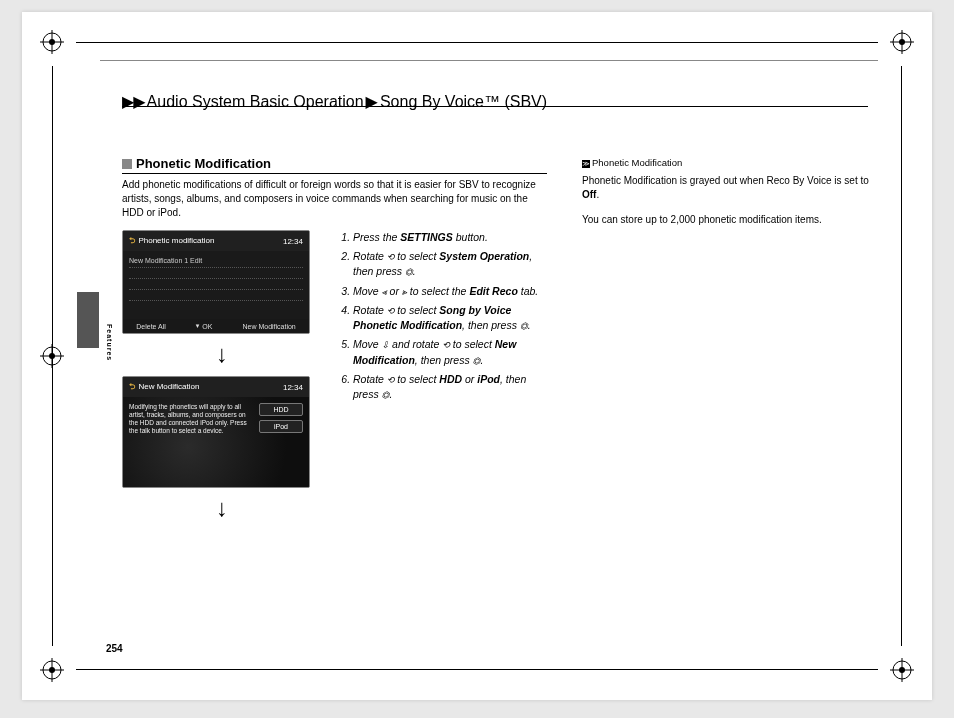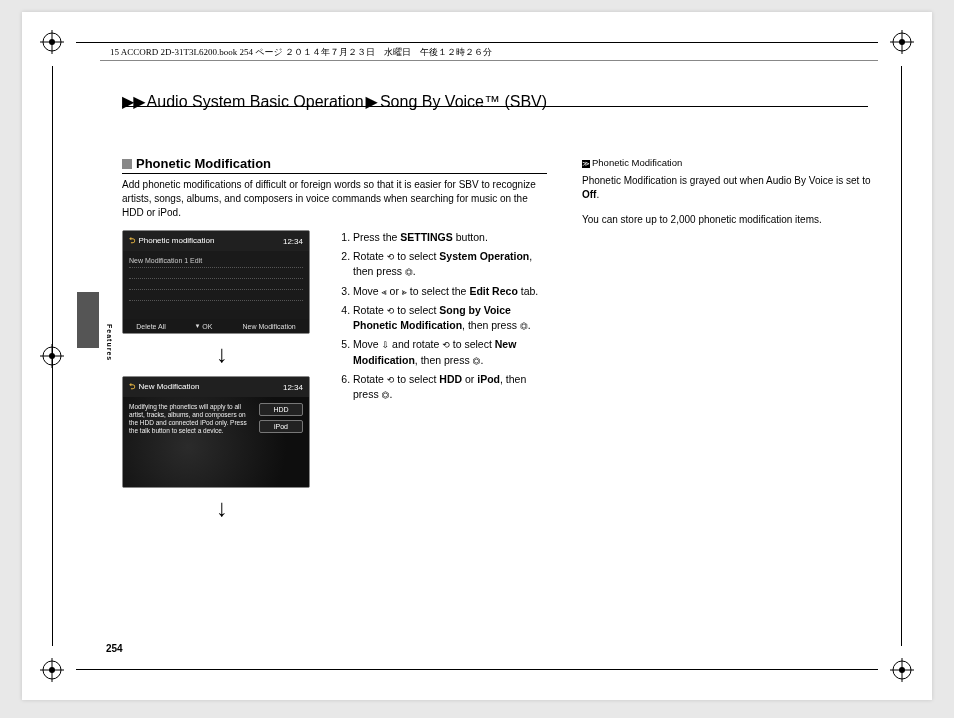--- a/index.html
+++ b/index.html
@@ -189,21 +189,21 @@
     font-size: 24px;
     line-height: 1;
     margin: 8px 0 10px 0;
     font-weight: 300;
   }
 
   ol.steps {
     margin: 0;
     padding-left: 16px;
   }
-  ol.steps li { margin-bottom: 4px; }
+  ol.steps li { margin-bottom: 4px; font-style: italic; }
   .b { font-weight: bold; }
 
   .glyph {
     display: inline-block;
     font-size: 9px;
     line-height: 1;
     vertical-align: 0;
   }
 
   .right-head {
@@ -293,21 +293,20 @@
     </div>
   <div class="reg ml">
       <svg width="24" height="24">
         <circle cx="12" cy="12" r="9" fill="none" stroke="#000"></circle>
         <line x1="0" y1="12" x2="24" y2="12" stroke="#000"></line>
         <line x1="12" y1="0" x2="12" y2="24" stroke="#000"></line>
         <circle cx="12" cy="12" r="3" fill="#000"></circle>
       </svg>
     </div>
 
-  <div class="header-meta">15 ACCORD 2D-31T3L6200.book  254 ページ  ２０１４年７月２３日　水曜日　午後１２時２６分</div>
   <div class="hr-under-meta"></div>
 
   <div class="breadcrumb">
     <span class="arrows">▶▶</span><span>Audio System Basic Operation</span><span class="sep">▶</span><span>Song By Voice™ (SBV)</span>
   </div>
   <div class="breadcrumb-underline"></div>
 
   <div class="side-tab"></div>
   <div class="side-label">Features</div>
 
@@ -381,21 +380,21 @@
         </ol>
       </div>
       <div style="clear:both"></div>
     </div>
 
     <div class="col-right">
       <div class="right-head">
         <span class="rh-icon">≫</span><span>Phonetic Modification</span>
       </div>
       <div class="right-para">
-        <span>Phonetic Modification is grayed out when Audio By Voice is set to </span><span class="b">Off</span><span>.</span>
+        <span>Phonetic Modification is grayed out when Reco By Voice is set to </span><span class="b">Off</span><span>.</span>
       </div>
       <div class="right-para">You can store up to 2,000 phonetic modification items.</div>
     </div>
     <div style="clear:both"></div>
   </div>
 
   <div class="page-number">254</div>
 </div>
 
 </body></html>

